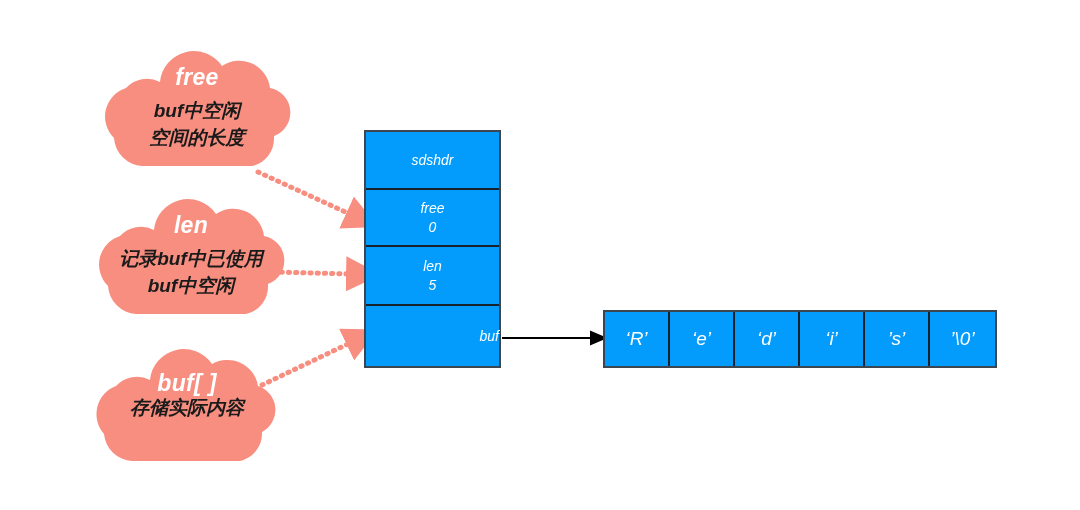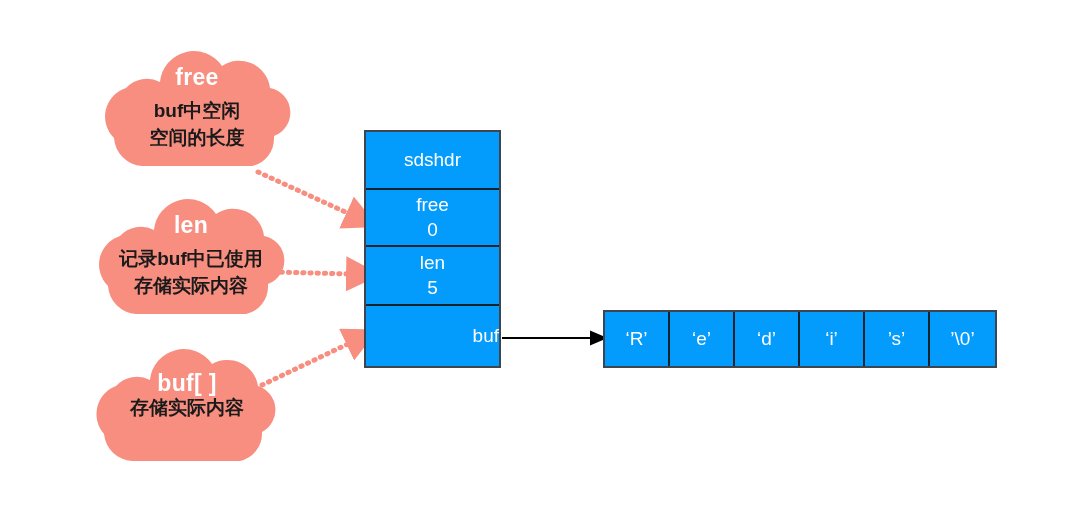--- a/index.html
+++ b/index.html
@@ -12,20 +12,21 @@
     height: 510px;
     position: relative;
     overflow: hidden;
     font-family: "Liberation Sans", "DejaVu Sans", sans-serif;
   }
   #canvas {
     position: absolute;
     left: 0; top: 0;
     width: 864px;
     height: 510px;
+    font-style: italic;
   }
 
   
   .cloud {
     position: absolute;
     z-index: 3;
   }
   .cloud svg {
     position: absolute;
     left: 0; top: 0;
@@ -67,21 +68,21 @@
   }
   .struct-row {
     box-sizing: border-box;
     width: 100%;
     background: #039BFC;
     color: #ffffff;
     display: flex;
     flex-direction: column;
     align-items: center;
     justify-content: center;
-    font-size: 19px;
+    font-size: 14px;
     line-height: 1.3;
     border-bottom: 2px solid #18222c;
   }
   .struct-row:last-child { border-bottom: none; align-items: flex-end; }
   #row-sdshdr { height: 58px; }
   #row-free   { height: 57px; }
   #row-len    { height: 59px; }
   #row-buf    { height: 60px; }
 
   
@@ -164,21 +165,21 @@
       <path d="M58,38 A34,34 0 0,1 120,22 A31,31 0 0,1 168,44
                A25,25 0 0,1 172,92
                L172,94 A28,28 0 0,1 150,122
                L40,122 A30,30 0 0,1 12,94
                A30,30 0 0,1 24,44
                A28,28 0 0,1 58,38 Z" fill="#F78E80"></path>
     </svg>
     <div class="cloud-text" style="top:22px;">
       <div class="cloud-title">len</div>
       <div class="cloud-desc" style="margin-top:9px;">记录buf中已使用
-存储实际内容</div>
+buf中空闲</div>
     </div>
   </div>
 
   <div class="cloud" style="left:92px; top:344px; width:190px; height:120px;">
     <svg width="190" height="120" viewBox="0 0 190 120">
       <path d="M58,36 A34,34 0 0,1 120,20 A31,31 0 0,1 166,42
                A25,25 0 0,1 170,88
                L170,90 A28,28 0 0,1 148,117
                L40,117 A30,30 0 0,1 12,90
                A30,30 0 0,1 24,42

